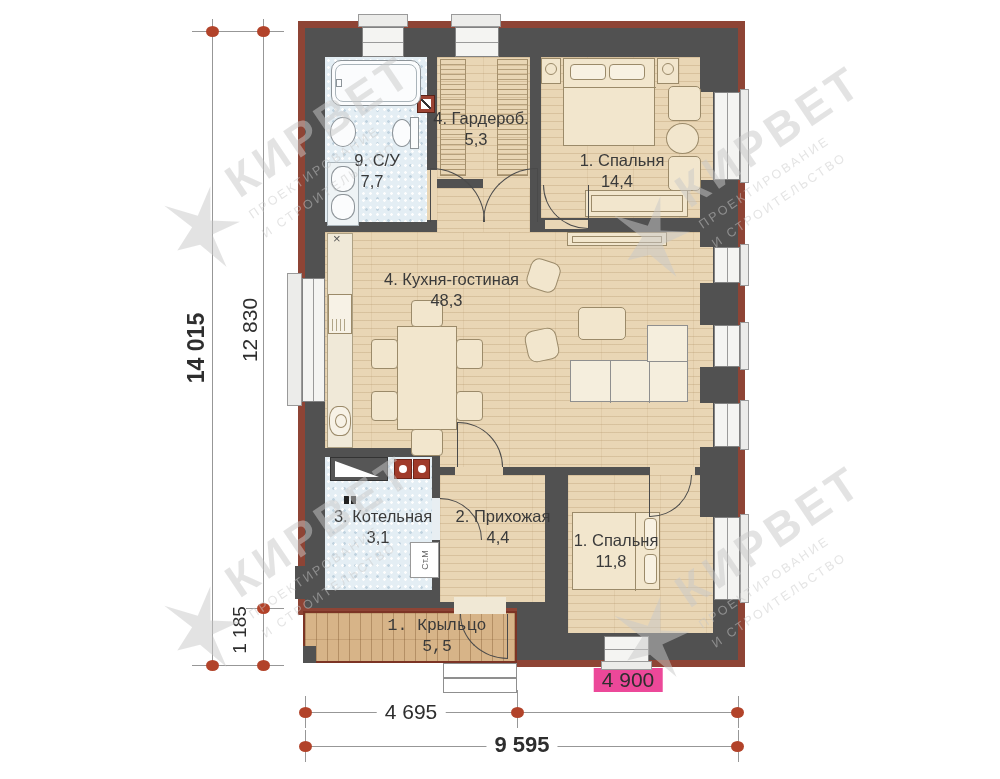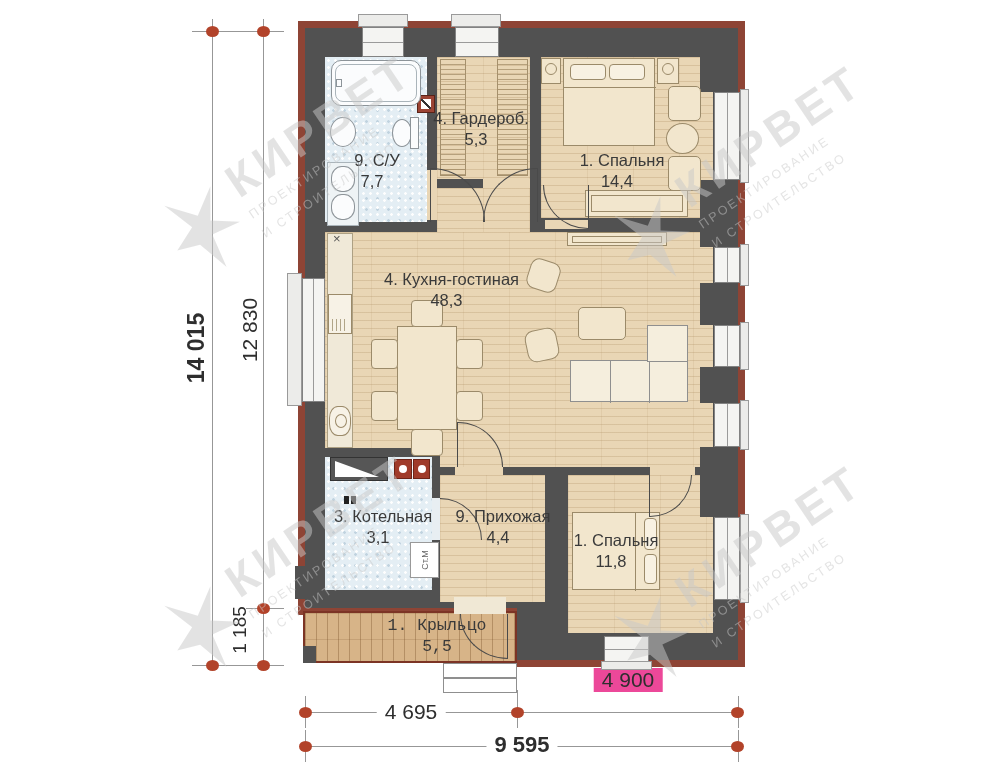--- a/index.html
+++ b/index.html
@@ -258,21 +258,21 @@
   </div>
   <div class="rlabel" style="left:383px;top:269px;width:137px;">
     <span class="nm">4. Кухня-гостиная</span>
     <span class="ar">48,3</span>
   </div>
   <div class="rlabel" style="left:333px;top:506px;width:100px;">
     <span class="nm">3. Котельная</span>
     <span class="ar">3,1</span>
   </div>
   <div class="rlabel" style="left:452px;top:506px;width:102px;">
-    <span class="nm">9. Прихожая</span>
+    <span class="nm">2. Прихожая</span>
     <span class="ar">4,4</span>
   </div>
   <div class="rlabel" style="left:571px;top:530px;width:90px;">
     <span class="nm">1. Спальня</span>
     <span class="ar">11,8</span>
   </div>
   <div class="rlabel" style="left:378px;top:615px;width:118px;font-family:Liberation Mono, monospace;">
     <span class="nm">1. Крыльцо</span>
     <span class="arc2">5,5</span>
   </div>

